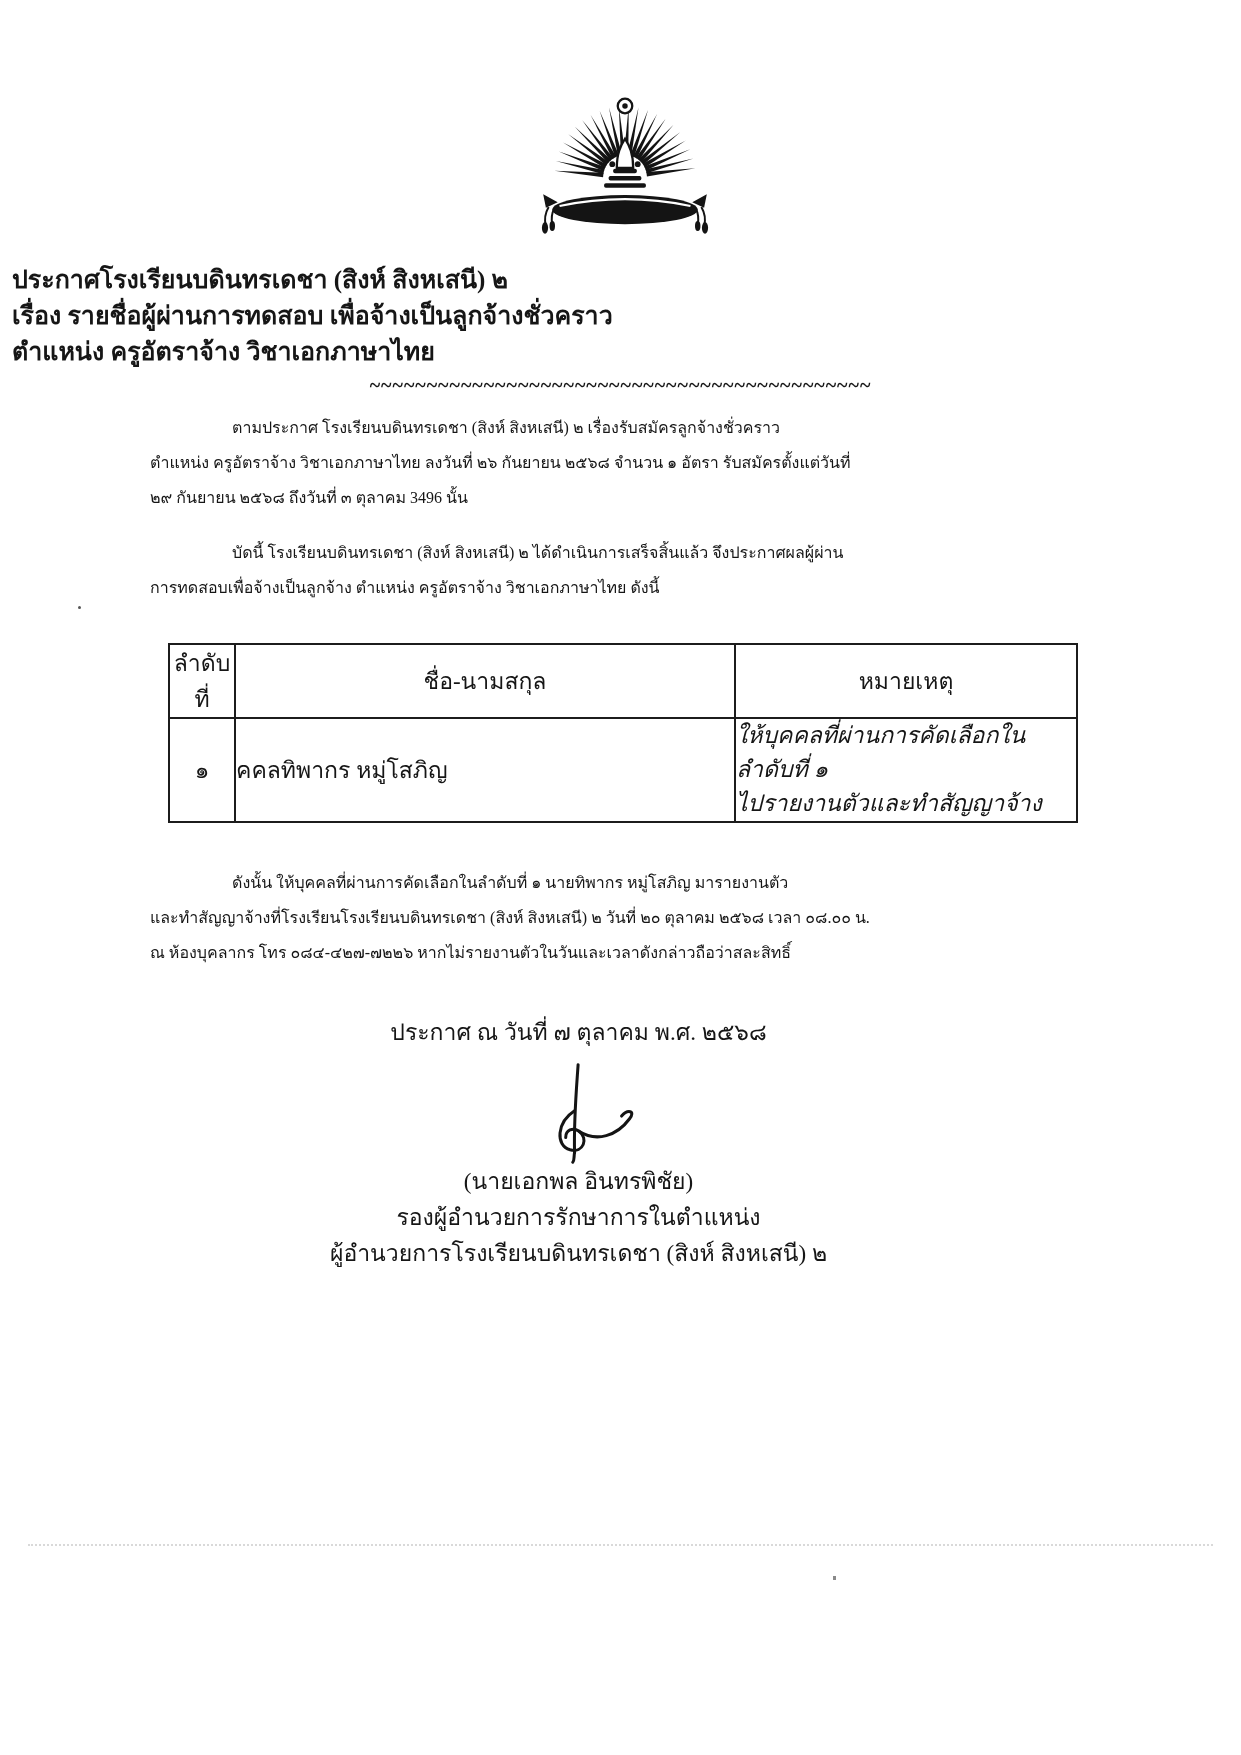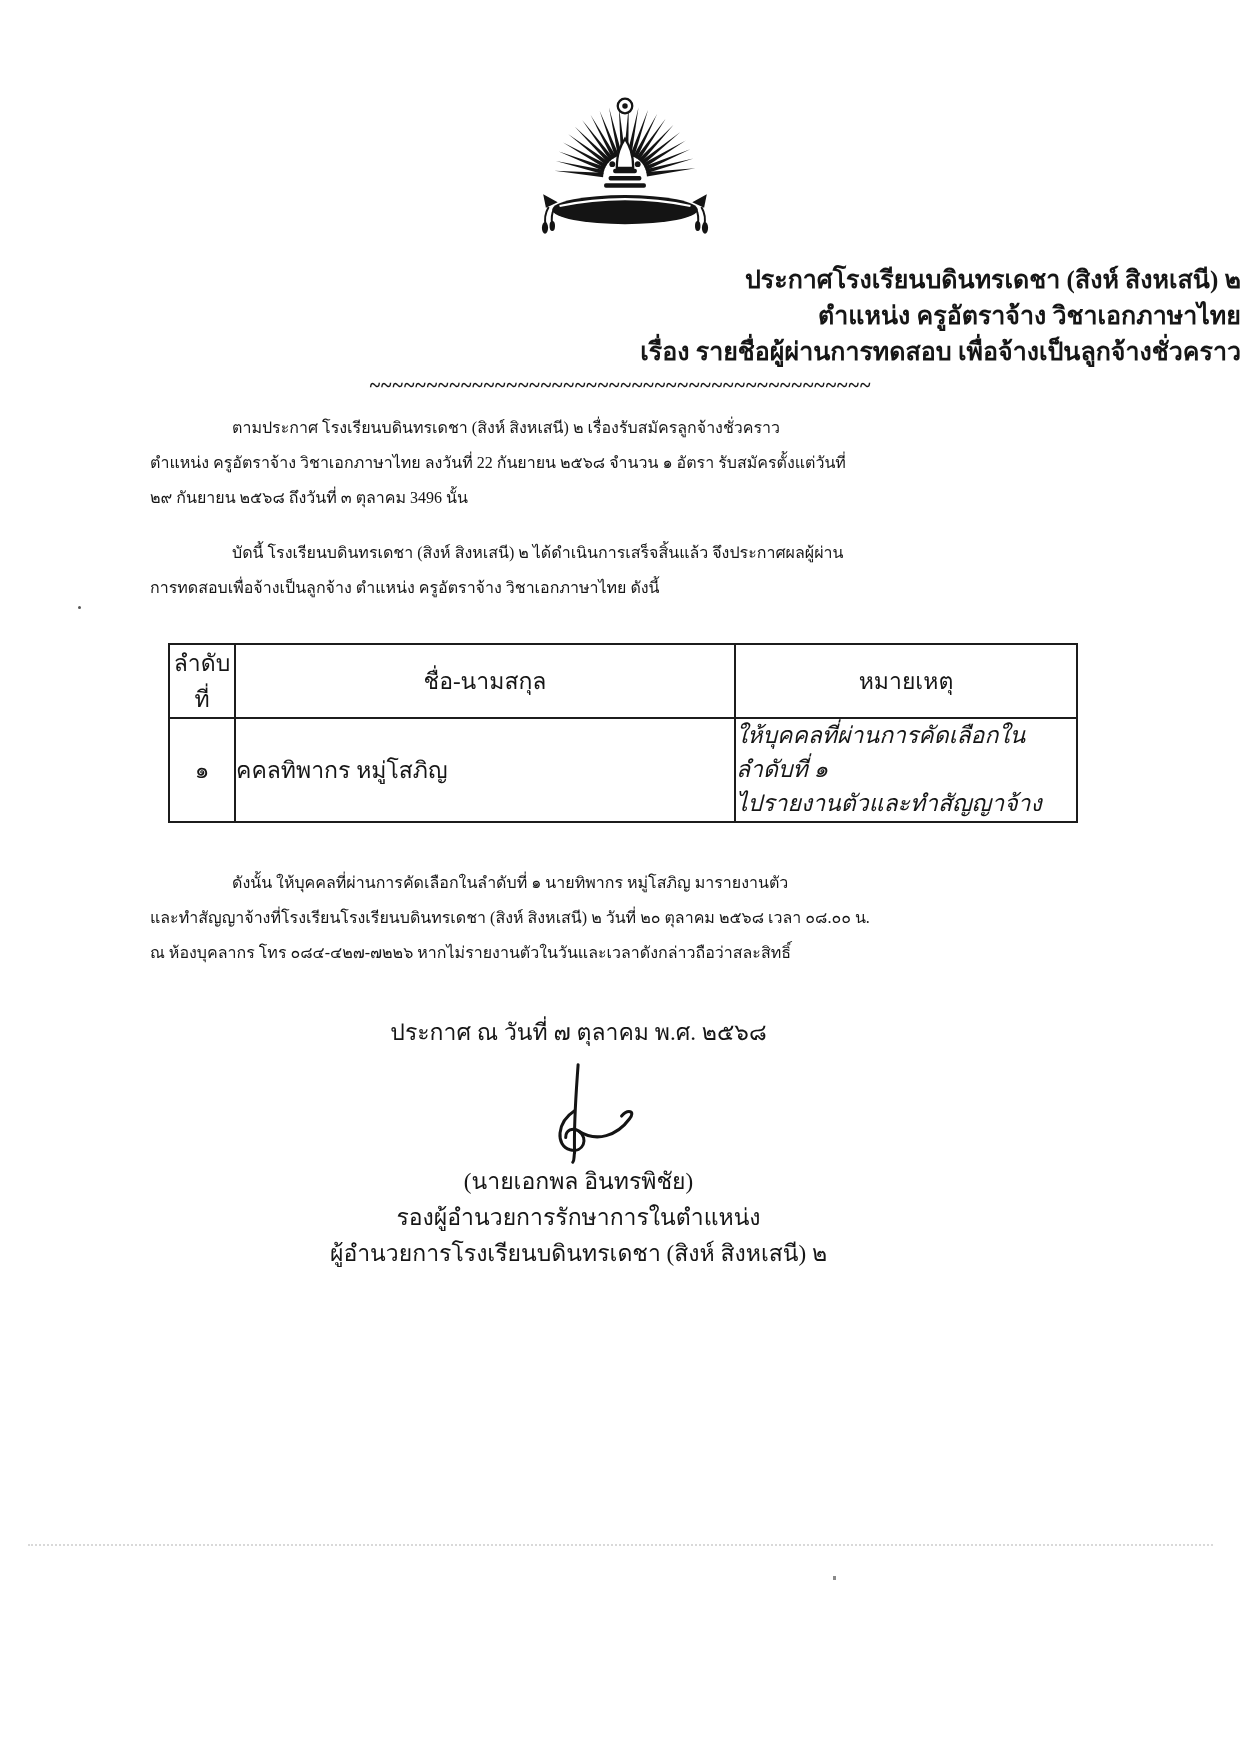--- a/index.html
+++ b/index.html
@@ -10,24 +10,25 @@
     overflow:hidden;
     font-family:"Liberation Serif", serif;
     color:#161616;
   }
   .emblem-wrap{
     margin-top:86px;
     display:flex;justify-content:center;
     padding-left:8px;
   }
   .title{
-    text-align:right;
+    text-align:left;
     font-size:25px;font-weight:700;
     line-height:36px;
     white-space:nowrap;
+    padding-left:12px;
   }
   .titles{margin-top:26px;}
   .separator{
     text-align:center;
     font-size:20px;font-weight:700;
     line-height:22px;margin-top:4px;
     letter-spacing:1px;
     white-space:nowrap;
   }
   .para{
@@ -130,28 +131,28 @@
         <ellipse cx="30" cy="154" rx="3" ry="5.5" fill="#141414"></ellipse>
       </g>
       <g transform="translate(220,0) scale(-1,1)">
           <use href="#tassel"></use>
         </g>
     </svg>
   </div>
 
   <div class="titles">
     <div class="title">ประกาศโรงเรียนบดินทรเดชา (สิงห์ สิงหเสนี) ๒</div>
+    <div class="title">เรื่อง รายชื่อผู้ผ่านการทดสอบ เพื่อจ้างเป็นลูกจ้างชั่วคราว</div>
     <div class="title">ตำแหน่ง ครูอัตราจ้าง วิชาเอกภาษาไทย</div>
-    <div class="title">เรื่อง รายชื่อผู้ผ่านการทดสอบ เพื่อจ้างเป็นลูกจ้างชั่วคราว</div>
   </div>
   <div class="separator">~~~~~~~~~~~~~~~~~~~~~~~~~~~~~~~~~~~~~~~~~~~~</div>
 
   <div class="para p1">
     <div class="line indent">ตามประกาศ โรงเรียนบดินทรเดชา (สิงห์ สิงหเสนี) ๒ เรื่องรับสมัครลูกจ้างชั่วคราว</div>
-    <div class="line">ตำแหน่ง ครูอัตราจ้าง  วิชาเอกภาษาไทย ลงวันที่ 22 กันยายน  ๒๕๖๘  จำนวน ๑ อัตรา รับสมัครตั้งแต่วันที่</div>
+    <div class="line">ตำแหน่ง ครูอัตราจ้าง  วิชาเอกภาษาไทย ลงวันที่ ๒๖ กันยายน  ๒๕๖๘  จำนวน ๑ อัตรา รับสมัครตั้งแต่วันที่</div>
     <div class="line">๒๙ กันยายน ๒๕๖๘ ถึงวันที่ ๓ ตุลาคม 3496 นั้น</div>
   </div>
 
   <div class="para p2">
     <div class="line indent">บัดนี้ โรงเรียนบดินทรเดชา (สิงห์ สิงหเสนี) ๒ ได้ดำเนินการเสร็จสิ้นแล้ว จึงประกาศผลผู้ผ่าน</div>
     <div class="line">การทดสอบเพื่อจ้างเป็นลูกจ้าง ตำแหน่ง ครูอัตราจ้าง วิชาเอกภาษาไทย ดังนี้</div>
   </div>
 
   <table class="result">
     <colgroup>

